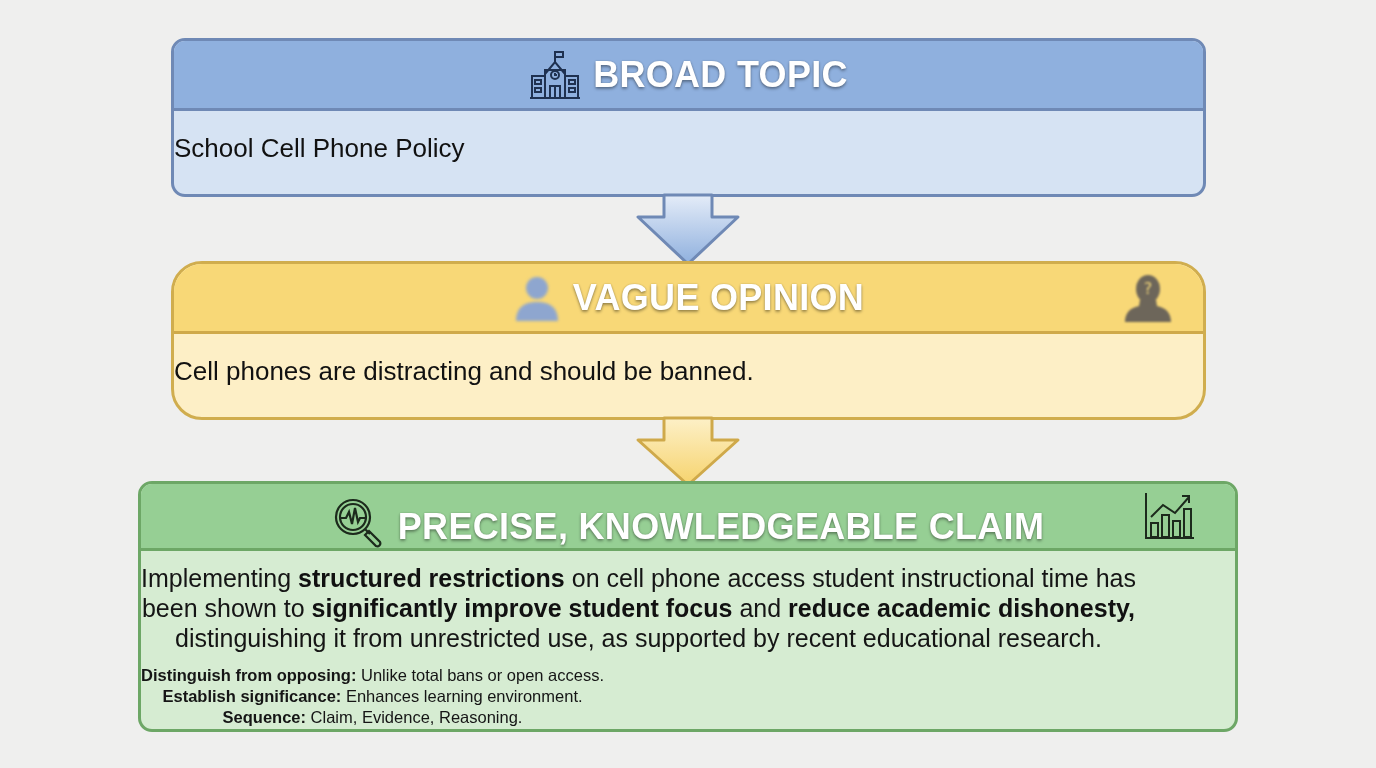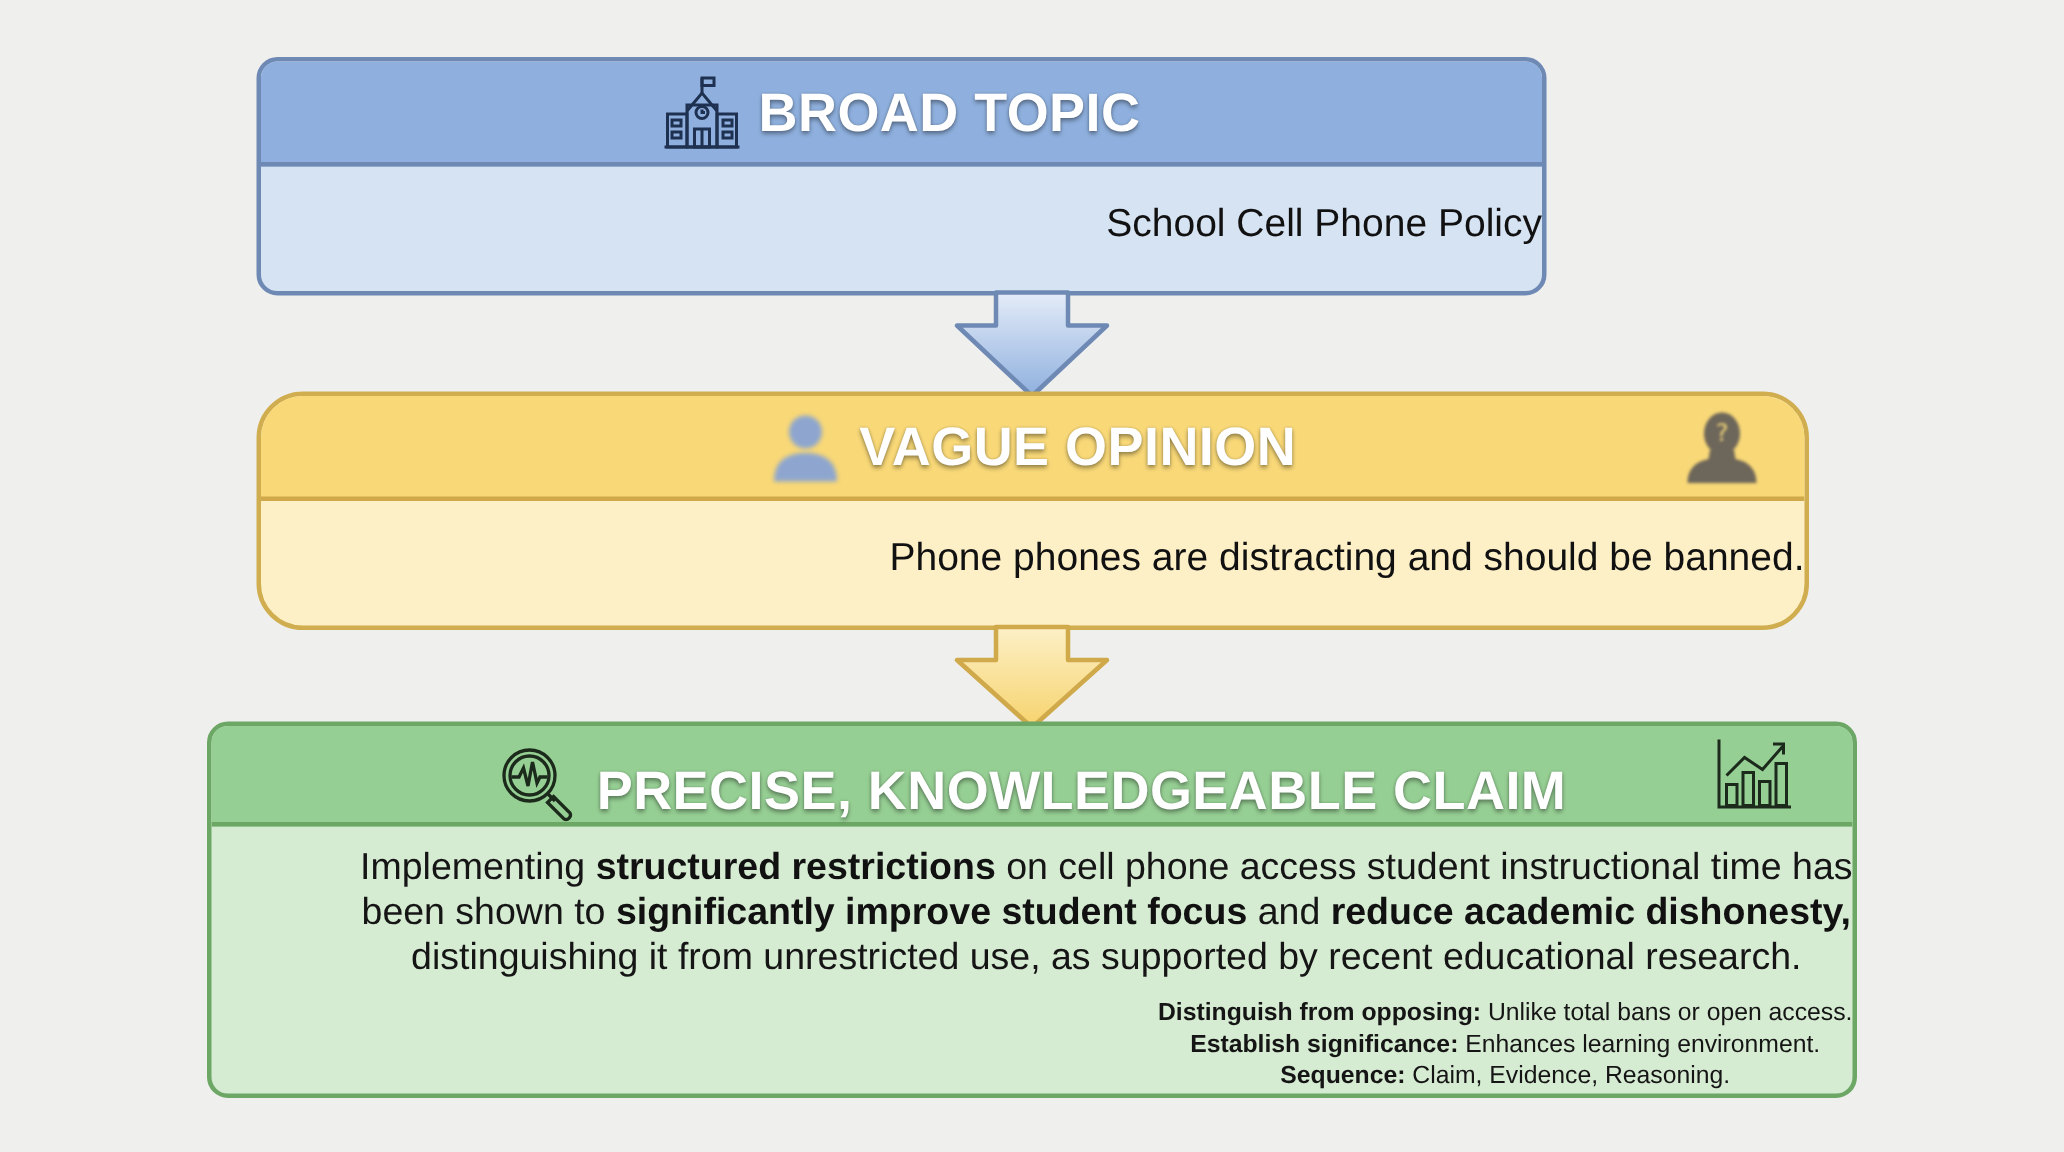--- a/index.html
+++ b/index.html
@@ -22,27 +22,27 @@
     border-bottom: 3px solid;
   }
   .box .title {
     color: #ffffff;
     font-weight: bold;
     letter-spacing: 0.3px;
     text-shadow: 0 2px 3px rgba(0,0,0,0.35), 0 0 2px rgba(0,0,0,0.2);
     font-family: "Liberation Sans", "DejaVu Sans", sans-serif;
   }
   .box .body {
-    display: flex; flex-direction: column; align-items: flex-end; justify-content: center;
+    display: flex; flex-direction: column; align-items: flex-start; justify-content: center;
     color: #111;
     text-align: center;
   }
 
   
-  #box-topic { left: 171px; top: 38px; width: 860px; height: 159px;
+  #box-topic { left: 171px; top: 38px; width: 1035px; height: 159px;
     border-color: #6f89b5; background: #d6e3f3; }
   #box-topic .header { height: 70px; background: #8fb0de; border-color: #6f89b5; }
   #box-topic .title { font-size: 36px; margin-left: 12px; }
   #box-topic .body { height: 83px; font-size: 26px; padding-bottom: 8px; }
 
   
   #box-opinion { left: 171px; top: 261px; width: 1035px; height: 159px;
     border-color: #d0ad4e; background: #fdefc6; border-radius: 31px; }
   #box-opinion .header { height: 70px; background: #f8d877; border-color: #cfa94a; }
   #box-opinion .title { font-size: 36px; margin-left: 12px; }
@@ -118,21 +118,21 @@
       <span class="title">VAGUE OPINION</span>
       <span class="icon icon-right" style="filter: blur(1px);">
         <svg width="50" height="52" viewBox="0 0 50 52">
           <ellipse cx="25" cy="17" rx="12" ry="14" fill="#6d665a"></ellipse>
           <path d="M17 28 L16 34 C6 36 2 42 2 50 L48 50 C48 42 44 36 34 34 L33 28 Z" fill="#6d665a"></path>
           <text x="25" y="22" text-anchor="middle" font-size="16" fill="#f3d77a" font-family="DejaVu Sans, sans-serif">?</text>
         </svg>
       </span>
     </div>
     <div class="body">
-      <span>Phone phones are distracting and should be banned.</span>
+      <span>Cell phones are distracting and should be banned.</span>
     </div>
   </div>
 
   <svg class="arrow" style="left:634px; top:416px;" width="108" height="72" viewBox="0 0 108 72">
     <defs>
       <linearGradient id="g2" x1="0" y1="0" x2="0" y2="1">
         <stop offset="0" stop-color="#fdf0c7"></stop>
         <stop offset="1" stop-color="#f6d36d"></stop>
       </linearGradient>
     </defs>

